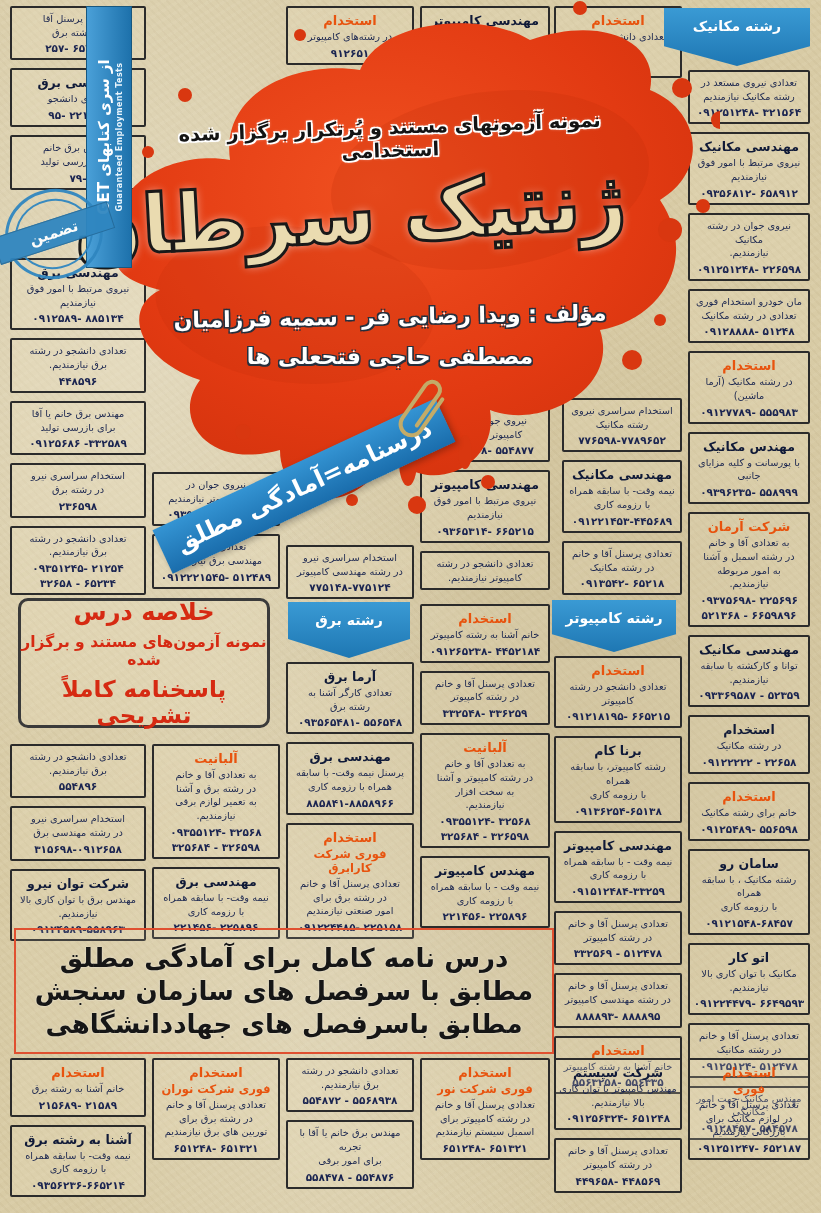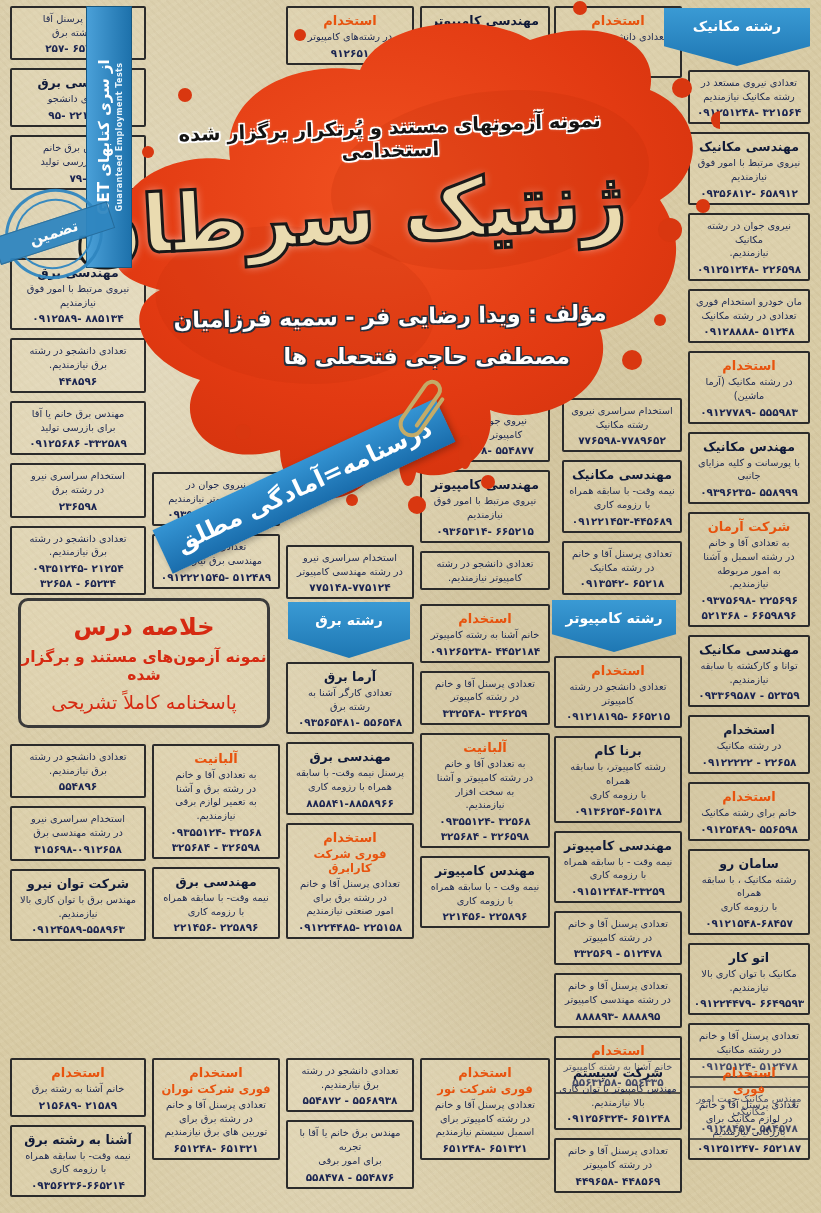--- a/index.html
+++ b/index.html
@@ -29,39 +29,39 @@
             clip-path:polygon(0 0,100% 0,100% 66%,50% 100%,0 66%);
             display:flex; justify-content:center; z-index:5; }
   .banner-label { color:#fff; font-weight:bold; font-size:14px; margin-top:10px; }
   
   .summary-box { position:absolute; left:18px; top:598px; width:252px; height:130px;
                  border:3px solid #3a3a3a; border-radius:10px; display:flex; flex-direction:column;
                  justify-content:center; gap:7px; text-align:center; z-index:4;
                  background:rgba(242,232,202,.18); }
   .summary-l1 { color:#d62a12; font-weight:bold; font-size:24px; }
   .summary-l2 { color:#d62a12; font-weight:bold; font-size:15.5px; }
-  .summary-l3 { color:#d62a12; font-weight:normal; font-size:19px; }
+  .summary-l3 { color:#d62a12; font-weight:bold; font-size:23px; }
   
   .bottom-box { position:absolute; left:14px; top:928px; width:540px; height:126px;
                 border:2px solid #e05030; display:flex; flex-direction:column; justify-content:center;
                 gap:3px; text-align:center; z-index:6; background:rgba(242,232,202,.12); }
   .bottom-l { color:#161616; font-weight:bold; font-size:26px; text-shadow:0 0 2px rgba(255,255,255,.65); }
   
   #splash { position:absolute; left:60px; top:0; z-index:10; pointer-events:none; }
   .tagline { position:absolute; left:130px; top:116px; width:520px; text-align:center;
              font-size:19.5px; font-weight:bold; color:#141414; transform:rotate(-2deg); z-index:11;
              text-shadow:-1.5px -1.5px 0 #fff,1.5px -1.5px 0 #fff,-1.5px 1.5px 0 #fff,1.5px 1.5px 0 #fff,0 0 4px #fff; }
   .big-title { position:absolute; left:60px; top:168px; width:580px; text-align:center;
                font-size:80px; font-weight:bold; color:#eadbb0; z-index:11;
                -webkit-text-stroke:3px #191919; transform:rotate(-3deg);
                text-shadow:0 0 10px rgba(255,255,255,.6); }
   .authors1 { position:absolute; left:170px; top:304px; width:440px; text-align:center;
               font-size:22px; font-weight:bold; color:#fff; transform:rotate(-1deg); z-index:11;
               text-shadow:-1.5px -1.5px 0 #26303e,1.5px -1.5px 0 #26303e,-1.5px 1.5px 0 #26303e,1.5px 1.5px 0 #26303e; }
-  .authors2 { position:absolute; left:210px; top:344px; width:360px; 
+  .authors2 { position:absolute; left:210px; top:344px; width:360px; text-align:center;
               font-size:22px; font-weight:bold; color:#fff; z-index:11;
               text-shadow:-1.5px -1.5px 0 #26303e,1.5px -1.5px 0 #26303e,-1.5px 1.5px 0 #26303e,1.5px 1.5px 0 #26303e; }
   
   .ribbon { position:absolute; left:148px; top:462px; width:312px; height:48px;
             background:linear-gradient(180deg,#3494d3,#1a6dac); transform:rotate(-25deg);
             display:flex; align-items:center; justify-content:center; z-index:14;
             box-shadow:2px 3px 6px rgba(0,0,0,.28); }
   .ribbon span { color:#fff; font-weight:bold; font-size:24px; }
   .paperclip { position:absolute; left:402px; top:372px; transform:rotate(35deg); z-index:15; }
   
@@ -482,20 +482,25 @@
         </div>
       </div>
     </div>
 
   <div class="summary-box">
     <div class="summary-l1">خلاصه درس</div>
     <div class="summary-l2">نمونه آزمون‌های مستند و برگزار شده</div>
     <div class="summary-l3">پاسخنامه کاملاً تشریحی</div>
   </div>
 
+  <div class="bottom-box">
+    <div class="bottom-l">درس نامه کامل برای آمادگی مطلق</div>
+    <div class="bottom-l">مطابق با سرفصل های سازمان سنجش</div>
+    <div class="bottom-l">مطابق باسرفصل های جهاددانشگاهی</div>
+  </div>
 
   <svg id="splash" width="660" height="560" viewBox="0 0 660 560">
     <defs>
       <radialGradient id="rg" cx="45%" cy="35%" r="75%">
         <stop offset="0" stop-color="#f05020"></stop>
         <stop offset="0.6" stop-color="#e23a12"></stop>
         <stop offset="1" stop-color="#cf300c"></stop>
       </radialGradient>
     </defs>
     <path fill="url(#rg)" d="M60 250 C40 180 120 150 170 160 C160 90 240 60 300 70 C320 20 420 10 470 40 C540 15 600 40 590 90 C640 110 650 170 600 200 C640 260 600 320 540 330 C560 390 480 430 430 410 C440 470 360 500 330 450 C300 520 220 510 220 450 C150 470 110 420 140 380 C80 360 60 310 100 290 C60 280 50 265 60 250 Z"></path>

